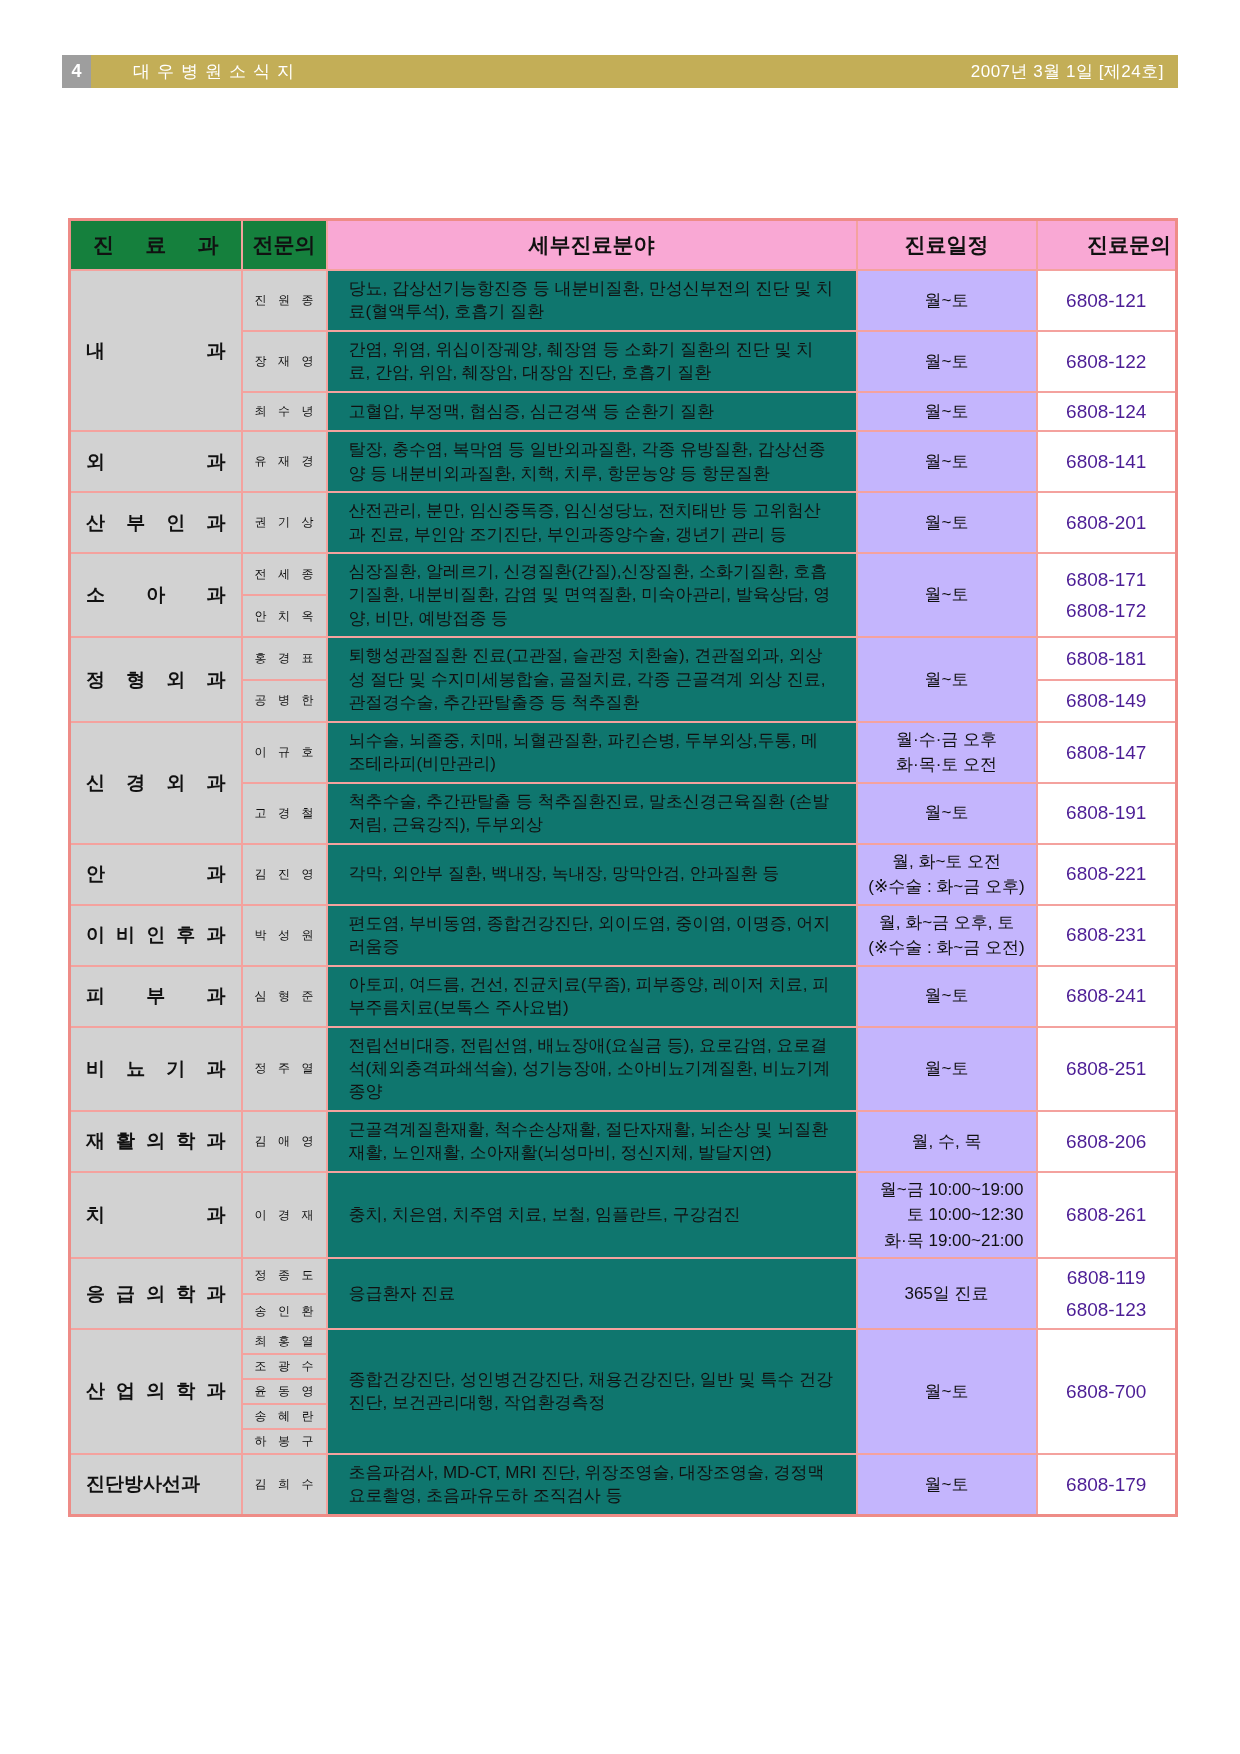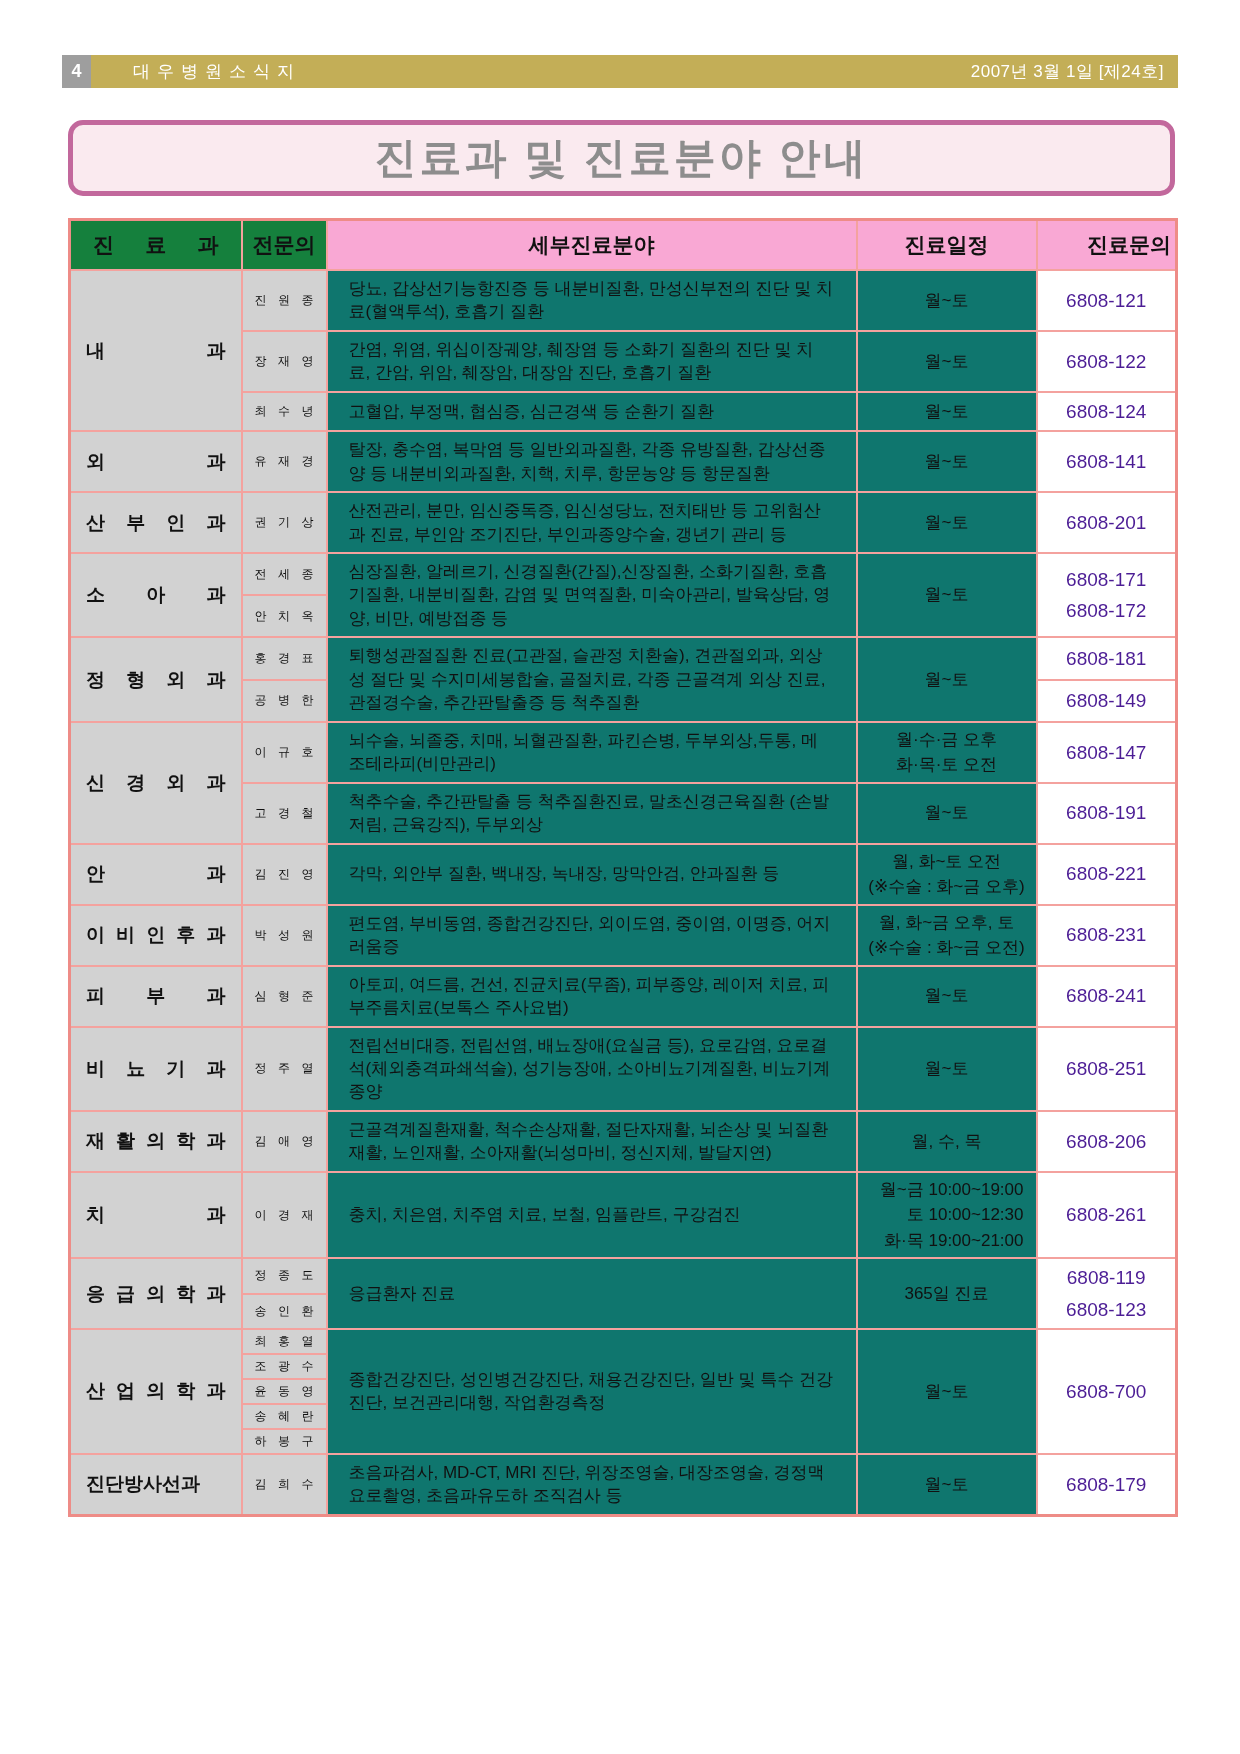--- a/index.html
+++ b/index.html
@@ -29,41 +29,38 @@
   .tbl th{font-size:21px;font-weight:bold;padding:10px 4px;color:#111;}
   th.hgray{background:#15803d;}
   th.hlight{background:#f9a8d4;}
   th.hwhite{background:#f9a8d4;text-align:right;}
   th.just{text-align:justify;text-align-last:justify;padding:10px 22px;}
 
   td.dept{background:#d2d2d2;font-weight:bold;font-size:19px;text-align:justify;text-align-last:justify;
           padding:4px 15px;color:#111;}
   td.doc{background:#d2d2d2;font-size:12px;text-align:justify;text-align-last:justify;padding:3px 12px;color:#111;}
   td.detail{background:#0f766e;font-size:17px;line-height:1.38;padding:6px 21px;text-align:left;color:#111;}
-  td.sched{background:#0f766e;font-size:17px;line-height:1.5;text-align:center;white-space:pre-line;padding:4px 5px;color:#111;}
+  td.sched{background:#c4b5fd;font-size:17px;line-height:1.5;text-align:center;white-space:pre-line;padding:4px 5px;color:#111;}
   td.sched.right{text-align:right;padding-right:12px;}
   td.phone{background:#ffffff;font-size:19px;text-align:center;white-space:pre-line;line-height:1.65;
            padding:3px 4px;color:#4c1d95;}
 </style>
 </head>
 <body>
 
 <div class="page">
 
   <div class="topbar">
     <div class="pagenum">4</div>
     <div class="banner">
       <span class="nl">대우병원소식지</span>
       <span class="date">2007년 3월 1일 [제24호]</span>
     </div>
   </div>
 
-  <div class="titlebox">
-    <h1>진료과 및 진료분야 안내</h1>
-  </div>
 
   <div class="flow">
 
     <table class="tbl">
       <colgroup>
         <col style="width:172px">
           <col style="width:85px">
           <col style="width:530px">
           <col style="width:180px">
           <col style="width:140px">

